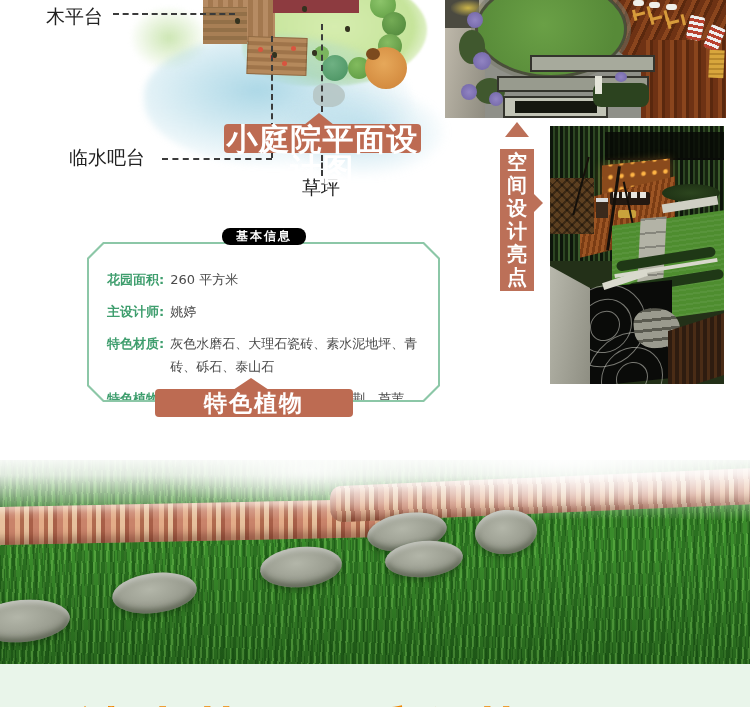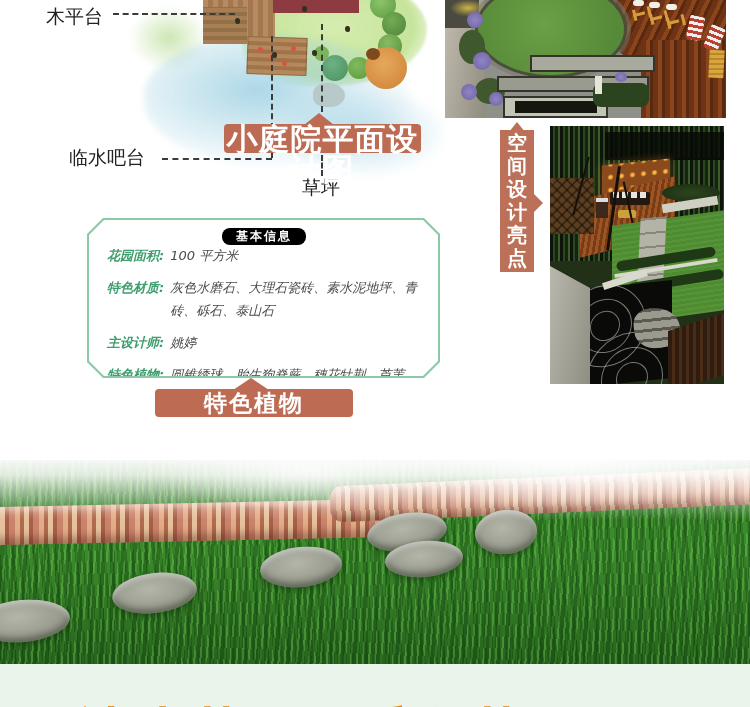--- a/index.html
+++ b/index.html
@@ -28,28 +28,28 @@
   .rdot{position:absolute;width:5px;height:5px;border-radius:50%;background:#d9543f;}
   .bdot{position:absolute;width:5px;height:6px;border-radius:50% 50% 40% 60%;background:#33321f;}
 
   
   .banner{position:absolute;background:#bd6b52;color:#fff;font-weight:bold;text-align:center;border-radius:4px;z-index:6;}
   .tri-up{position:absolute;width:0;height:0;border-left:15px solid transparent;border-right:15px solid transparent;border-bottom:12px solid #bd6b52;z-index:6;}
   .plan-banner{left:224px;top:124px;width:197px;height:29px;font-size:31px;line-height:30px;letter-spacing:1px;}
   .plants-banner{left:155px;top:389px;width:198px;height:28px;font-size:23px;line-height:29px;letter-spacing:2px;}
 
   
-  .vbanner{position:absolute;left:500px;top:130px;width:34px;height:142px;background:#bc7058;z-index:4;}
+  .vbanner{position:absolute;left:500px;top:149px;width:34px;height:142px;background:#bc7058;z-index:4;}
   .vbanner-text{width:22px;margin:2px auto 0;font-size:20px;font-weight:bold;color:#fff;line-height:23px;text-align:center;word-break:break-all;}
   .vb-arrow{position:absolute;left:505px;top:122px;width:0;height:0;border-left:12px solid transparent;border-right:12px solid transparent;border-bottom:15px solid #bc7058;z-index:4;}
   .vb-notch{position:absolute;left:534px;top:194px;width:0;height:0;border-top:9px solid transparent;border-bottom:9px solid transparent;border-left:9px solid #bc7058;z-index:4;}
 
   
-  .info-box{position:absolute;left:87px;top:218px;width:353px;height:160px;background:#8cc7a7;z-index:2;
-    clip-path:polygon(16px 0,337px 0,353px 16px,353px 144px,337px 160px,16px 160px,0 144px,0 16px);font-style:italic;}
+  .info-box{position:absolute;left:87px;top:242px;width:353px;height:160px;background:#8cc7a7;z-index:2;
+    clip-path:polygon(16px 0,337px 0,353px 16px,353px 144px,337px 160px,16px 160px,0 144px,0 16px);}
   .info-inner{position:absolute;left:2px;top:2px;right:2px;bottom:2px;background:#fff;
     clip-path:polygon(15px 0,334px 0,349px 15px,349px 141px,334px 156px,15px 156px,0 141px,0 15px);
     padding:24px 16px 0 18px;box-sizing:border-box;}
   .info-tab{position:absolute;left:222px;top:228px;width:84px;height:17px;background:#000000;border-radius:8px;
     color:#fff;font-size:12px;font-weight:bold;text-align:center;line-height:17px;letter-spacing:2px;z-index:5;}
   .info-row{display:flex;font-size:13px;line-height:23px;margin-bottom:9px;}
   .info-label{color:#3f9e6e;font-weight:bold;white-space:nowrap;margin-right:6px;}
   .info-value{color:#4a4a4a;max-width:252px;}
 
   
@@ -253,29 +253,29 @@
     <div class="pb-graywall"></div>
     <div class="pb-whitebar"></div>
     <div class="pb-steps"></div>
     <div class="pb-woodwall"></div>
   </div>
 
   <div class="info-box">
     <div class="info-inner">
       <div class="info-row">
         <span class="info-label">花园面积:</span>
-        <span class="info-value">100 平方米</span>
+        <span class="info-value">260 平方米</span>
+      </div>
+      <div class="info-row">
+        <span class="info-label">主设计师:</span>
+        <span class="info-value">姚婷</span>
       </div>
       <div class="info-row">
         <span class="info-label">特色材质:</span>
         <span class="info-value">灰色水磨石、大理石瓷砖、素水泥地坪、青砖、砾石、泰山石</span>
-      </div>
-      <div class="info-row">
-        <span class="info-label">主设计师:</span>
-        <span class="info-value">姚婷</span>
       </div>
       <div class="info-row">
         <span class="info-label">特色植物:</span>
         <span class="info-value">圆锥绣球、胎生狗脊蕨、穗花牡荆、芦苇</span>
       </div>
     </div>
   </div>
   <div class="info-tab">基本信息</div>
 
   <div class="tri-up" style="left:233px;top:378px;border-left-width:18px;border-right-width:18px;"></div>

